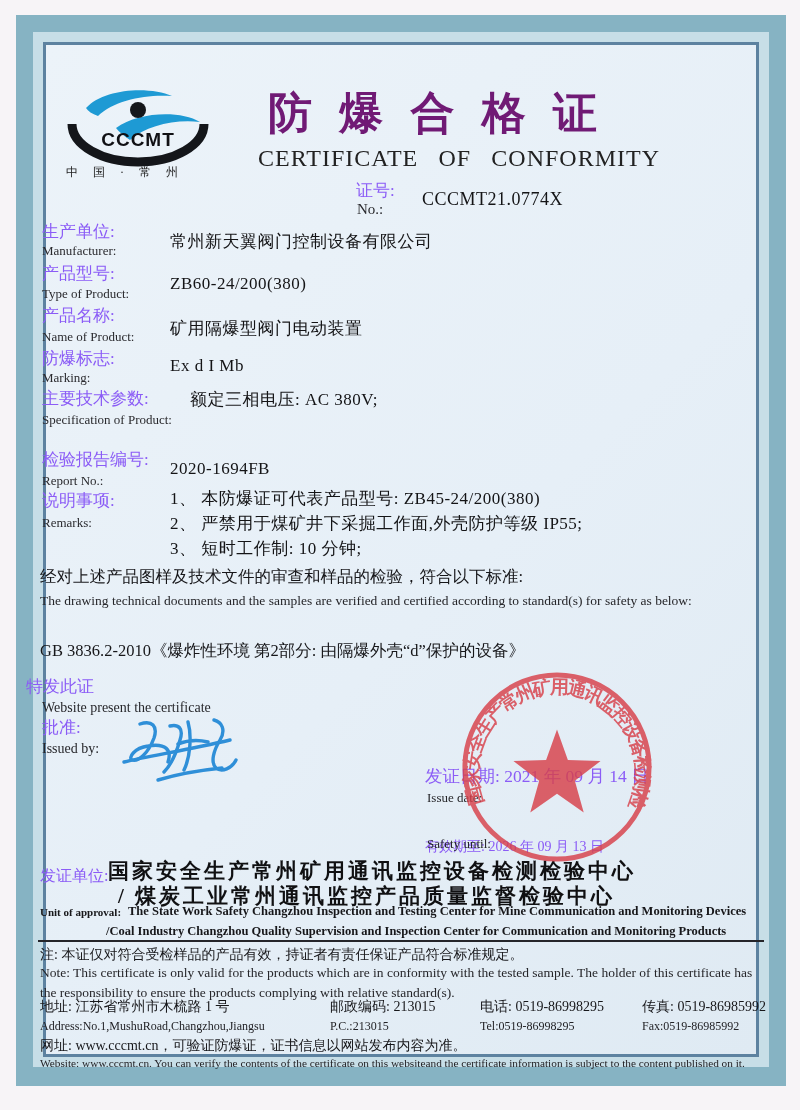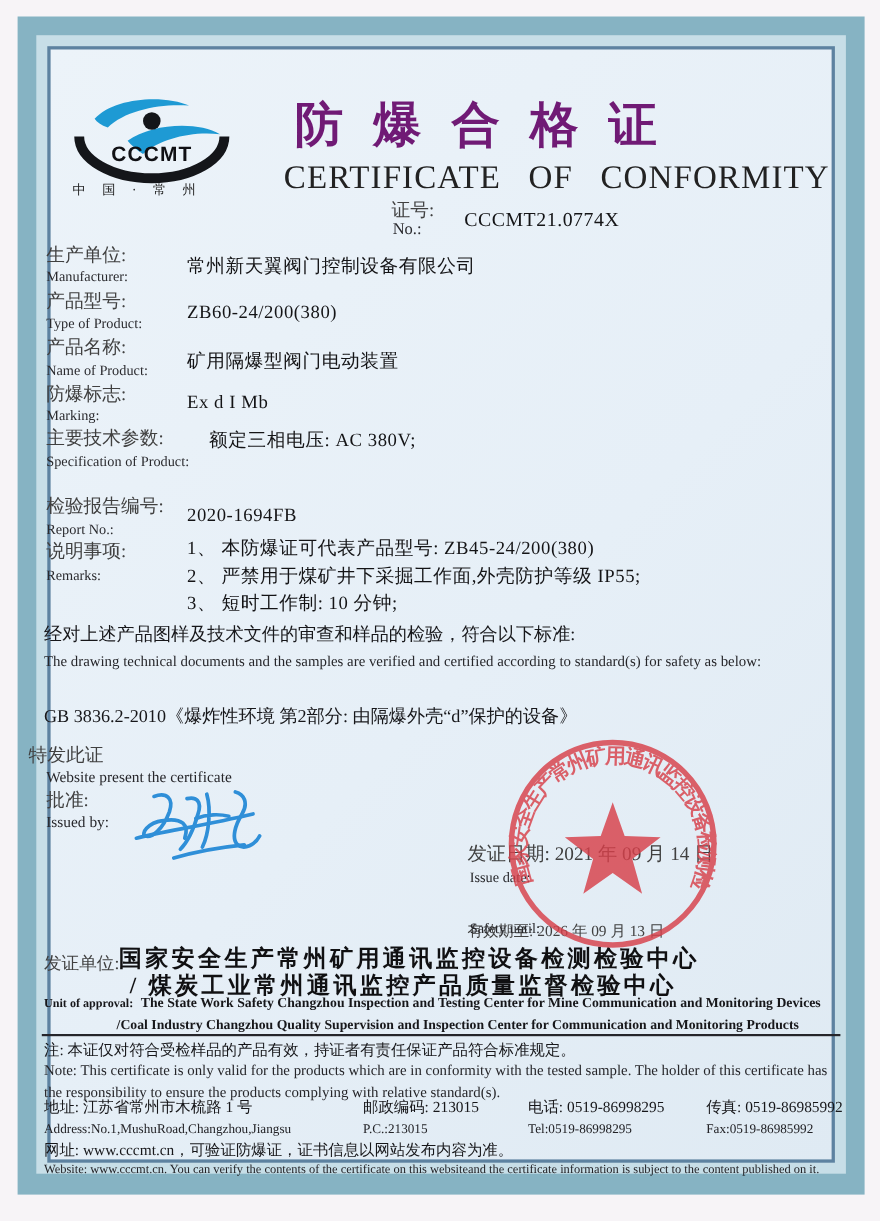--- a/index.html
+++ b/index.html
@@ -14,23 +14,23 @@
   .frame-slate  { position:absolute; left:43px; top:42px; right:41px; bottom:53px; background:#5d82a0; }
   .cert-body    { position:absolute; left:46px; top:45px; right:44px; bottom:56px;
                   background:linear-gradient(135deg,#ecf3f9 0%,#e6eff7 55%,#dfeaf3 100%); }
   .content { position:absolute; inset:0; }
 
   .abs { position:absolute; }
   .cn  { font-family:"Liberation Serif", serif; }
   .en  { font-family:"Liberation Serif", serif; }
 
   .title-cn { font-size:44px; letter-spacing:0.62em; color:#701a75; font-weight:700; white-space:nowrap; }
-  .title-en { font-size:30px; word-spacing:0.55em; letter-spacing:1px; color:#222; white-space:nowrap; }
+  .title-en { font-size:24px; word-spacing:0.55em; letter-spacing:1px; color:#222; white-space:nowrap; }
 
-  .lbl-cn { font-size:17px; color:#404040; white-space:nowrap; }
+  .lbl-cn { font-size:17px; color:#8b5cf6; white-space:nowrap; }
   .lbl-en { font-size:13px; color:#2a2a2e; white-space:nowrap; }
   .val    { font-size:17px; color:#141416; white-space:nowrap; letter-spacing:0.5px; }
 
   .std    { font-size:16.5px; color:#17171a; white-space:nowrap; }
   .small-en { font-size:13.5px; color:#26262a; }
 
   .big-unit { font-size:21px; font-weight:bold; letter-spacing:3px; color:#101012; white-space:nowrap; }
   .unit-en  { font-size:12.5px; font-weight:bold; color:#17171a; white-space:nowrap; }
 
   .hr-dark { position:absolute; height:2px; background:#25252a; }

